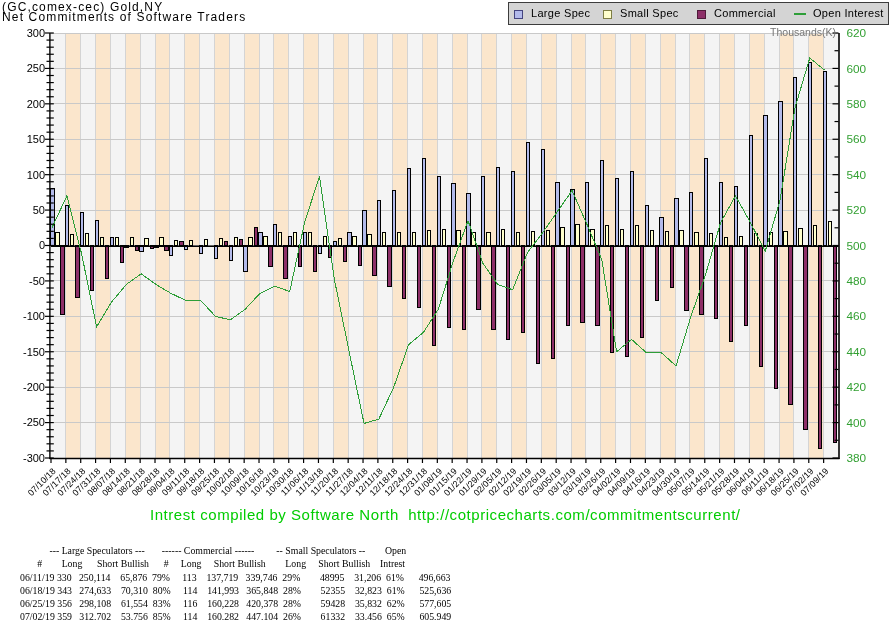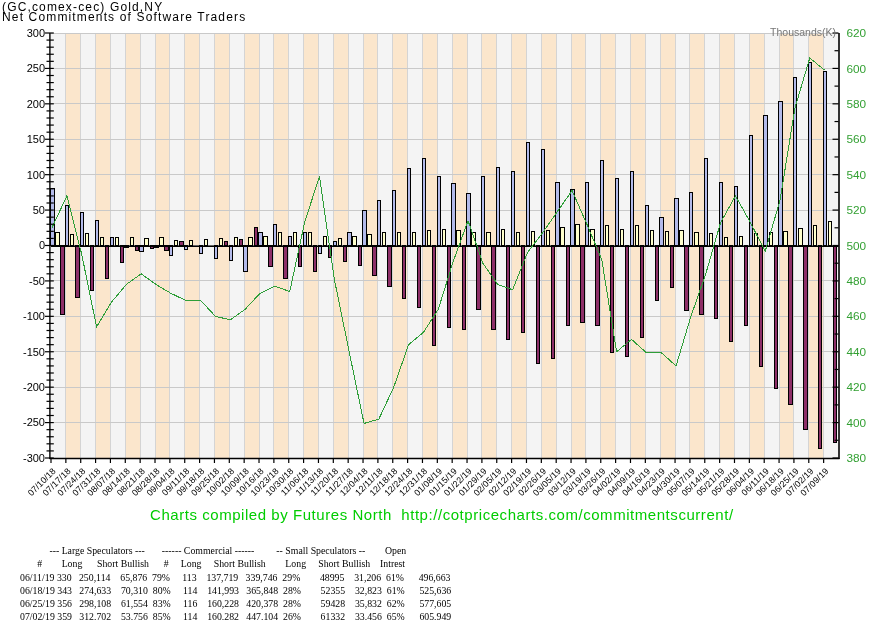--- a/index.html
+++ b/index.html
@@ -509,21 +509,31 @@
 <text transform="translate(739.89,471.6) rotate(-45)" text-anchor="end" font-size="8.9" letter-spacing="0.1" fill="#000">05/28/19</text>
 <text transform="translate(754.75,471.6) rotate(-45)" text-anchor="end" font-size="8.9" letter-spacing="0.1" fill="#000">06/04/19</text>
 <text transform="translate(769.61,471.6) rotate(-45)" text-anchor="end" font-size="8.9" letter-spacing="0.1" fill="#000">06/11/19</text>
 <text transform="translate(784.47,471.6) rotate(-45)" text-anchor="end" font-size="8.9" letter-spacing="0.1" fill="#000">06/18/19</text>
 <text transform="translate(799.32,471.6) rotate(-45)" text-anchor="end" font-size="8.9" letter-spacing="0.1" fill="#000">06/25/19</text>
 <text transform="translate(814.18,471.6) rotate(-45)" text-anchor="end" font-size="8.9" letter-spacing="0.1" fill="#000">07/02/19</text>
 <text transform="translate(829.04,471.6) rotate(-45)" text-anchor="end" font-size="8.9" letter-spacing="0.1" fill="#000">07/09/19</text>
 </svg>
 <div class="title" style="top:0px">(GC,comex-cec) Gold,NY</div>
 <div class="title" style="top:10px">Net Commitments of Software Traders</div>
-<div class="cap">Charts compiled by Futures North  http://cotpricecharts.com/commitmentscurrent/</div>
+<div class="legend">
+ <span class="sq" style="left:5px;background:#b3baea;border-color:#44447e"></span>
+ <span class="t" style="left:22px">Large Spec</span>
+ <span class="sq" style="left:93.5px;background:#ffffcc;border-color:#7e7e44"></span>
+ <span class="t" style="left:111px">Small Spec</span>
+ <span class="sq" style="left:188px;background:#8d2f68;border-color:#4e1a39"></span>
+ <span class="t" style="left:205px">Commercial</span>
+ <span style="position:absolute;left:285px;top:10px;width:12px;height:2px;background:#2e9e38"></span>
+ <span class="t" style="left:304px">Open Interest</span>
+</div>
+<div class="cap">Intrest compiled by Software North  http://cotpricecharts.com/commitmentscurrent/</div>
 <pre class="tbl">            --- Large Speculators ---       ------ Commercial ------         -- Small Speculators --        Open
        #        Long      Short Bullish      #     Long     Short Bullish        Long     Short Bullish    Intrest
 06/11/19 330   250,114    65,876  79%     113    137,719   339,746  29%        48995    31,206  61%      496,663
 06/18/19 343   274,633    70,310  80%     114    141,993   365,848  28%        52355    32,823  61%      525,636
 06/25/19 356   298,108    61,554  83%     116    160,228   420,378  28%        59428    35,832  62%      577,605
 07/02/19 359   312,702    53,756  85%     114    160,282   447,104  26%        61332    33,456  65%      605,949
 07/09/19 365   306,105    61,342  83%     123    163,955   442,371  27%        66388    32,735  67%      598,977</pre>
 </div>
 
 </body></html>

